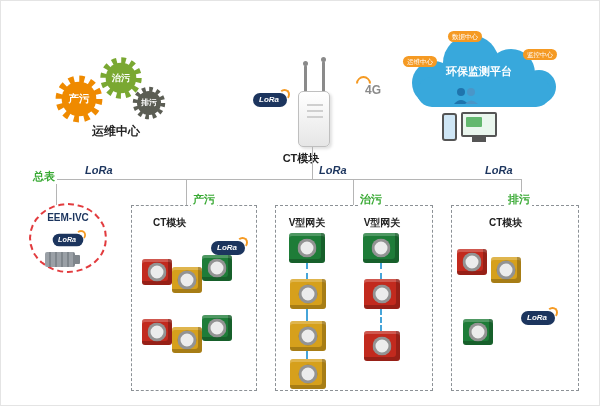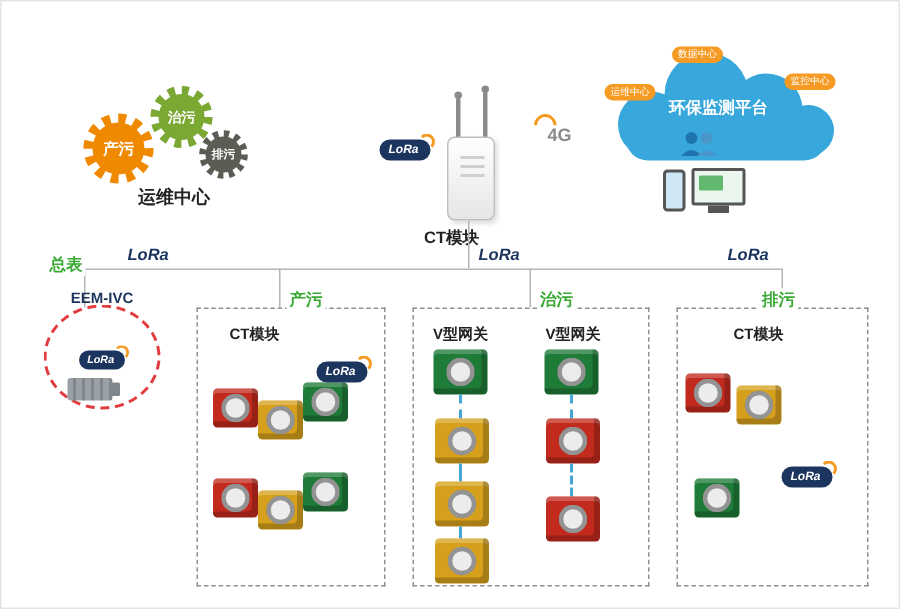--- a/index.html
+++ b/index.html
@@ -29,21 +29,21 @@
   .antenna::before{content:"";position:absolute;top:-4px;left:-1px;width:5px;height:5px;border-radius:50%;background:#8a8a8a}
   .g4{position:absolute;left:364px;top:82px;color:#8a8a8a;font-weight:bold;font-size:12px}
   .g4::before{content:"";position:absolute;left:-9px;top:-7px;width:11px;height:11px;border:2px solid #f59a23;border-right-color:transparent;border-bottom-color:transparent;border-radius:50%;transform:rotate(45deg)}
   .cloud-title{position:absolute;left:408px;top:63px;width:140px;text-align:center;color:#fff;font-weight:bold;font-size:11px;z-index:2}
   .cloud-badge{position:absolute;font-size:6.5px;color:#fff;background:#f59a23;padding:1px 4px;border-radius:6px;line-height:1.4;z-index:2;white-space:nowrap}
   .phone{position:absolute;left:441px;top:112px;width:15px;height:28px;border:2px solid #555;border-radius:3px;background:#cfe6f5}
   .monitor{position:absolute;left:460px;top:111px;width:36px;height:25px;border:2px solid #555;border-radius:2px;background:#eaf6ee}
   .monitor::before{content:"";position:absolute;left:3px;top:3px;width:16px;height:10px;background:#63b86f;border-radius:1px}
   .monitor::after{content:"";position:absolute;left:50%;bottom:-7px;transform:translateX(-50%);width:14px;height:5px;background:#555}
   .meter-ellipse{position:absolute;left:28px;top:202px;width:78px;height:70px;border:2px dashed #e23b3e;border-radius:50%}
-  .meter-device{position:absolute;left:34px;top:193px;width:66px;text-align:center;font-size:10px;font-weight:bold;color:#1c355e}
+  .meter-device{position:absolute;left:34px;top:211px;width:66px;text-align:center;font-size:10px;font-weight:bold;color:#1c355e}
   .motor{position:absolute;left:44px;top:251px;width:30px;height:15px;background:repeating-linear-gradient(90deg,#9aa0a6 0 4px,#7f868c 4px 6px);border-radius:2px}
   .motor::before{content:"";position:absolute;right:-5px;top:3px;width:6px;height:9px;background:#7f868c;border-radius:1px}
   .watermark{position:absolute;left:425px;top:248px;width:175px;height:158px;opacity:.55;pointer-events:none;z-index:5}
   .wm-text{position:absolute;left:128px;top:30px;writing-mode:vertical-rl;text-orientation:upright;font-size:24px;font-weight:bold;color:#e60012;letter-spacing:1px;text-shadow:0 0 2px #fff}
 </style>
 </head>
 <body>
 
 <div class="stage">
 

